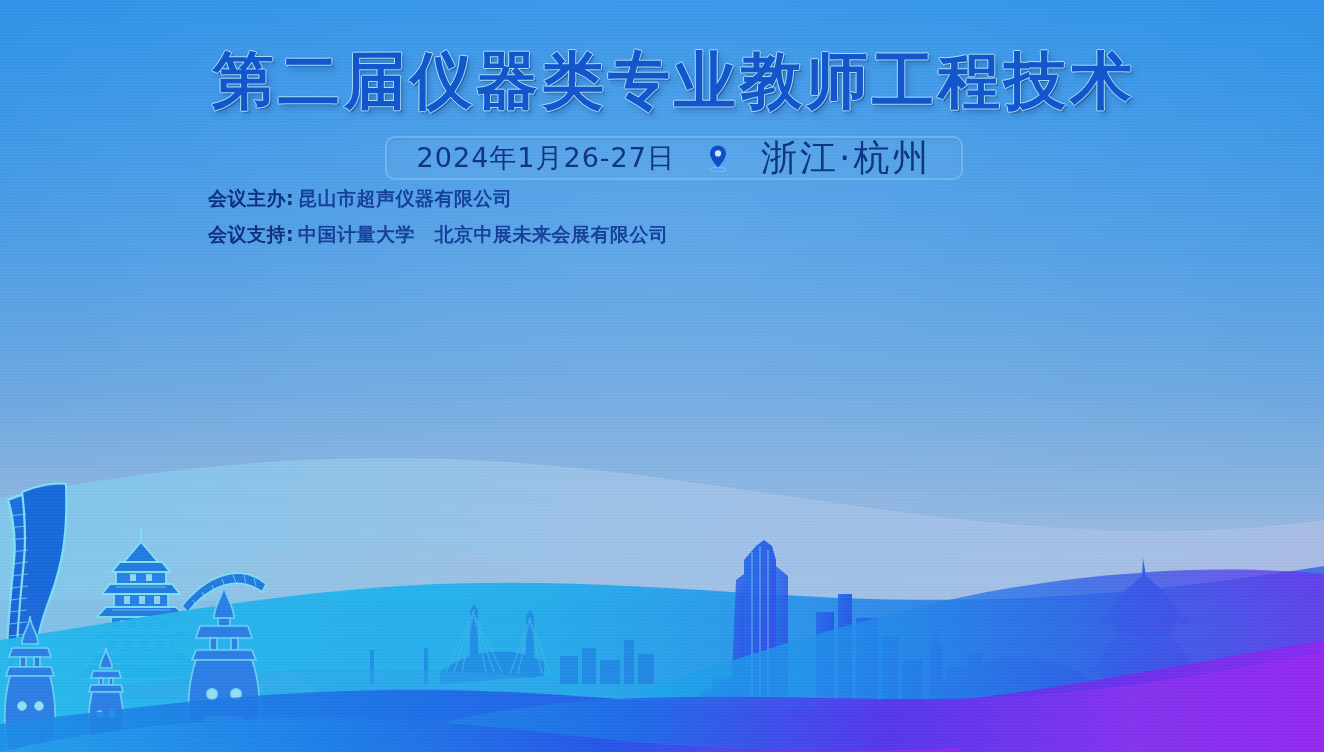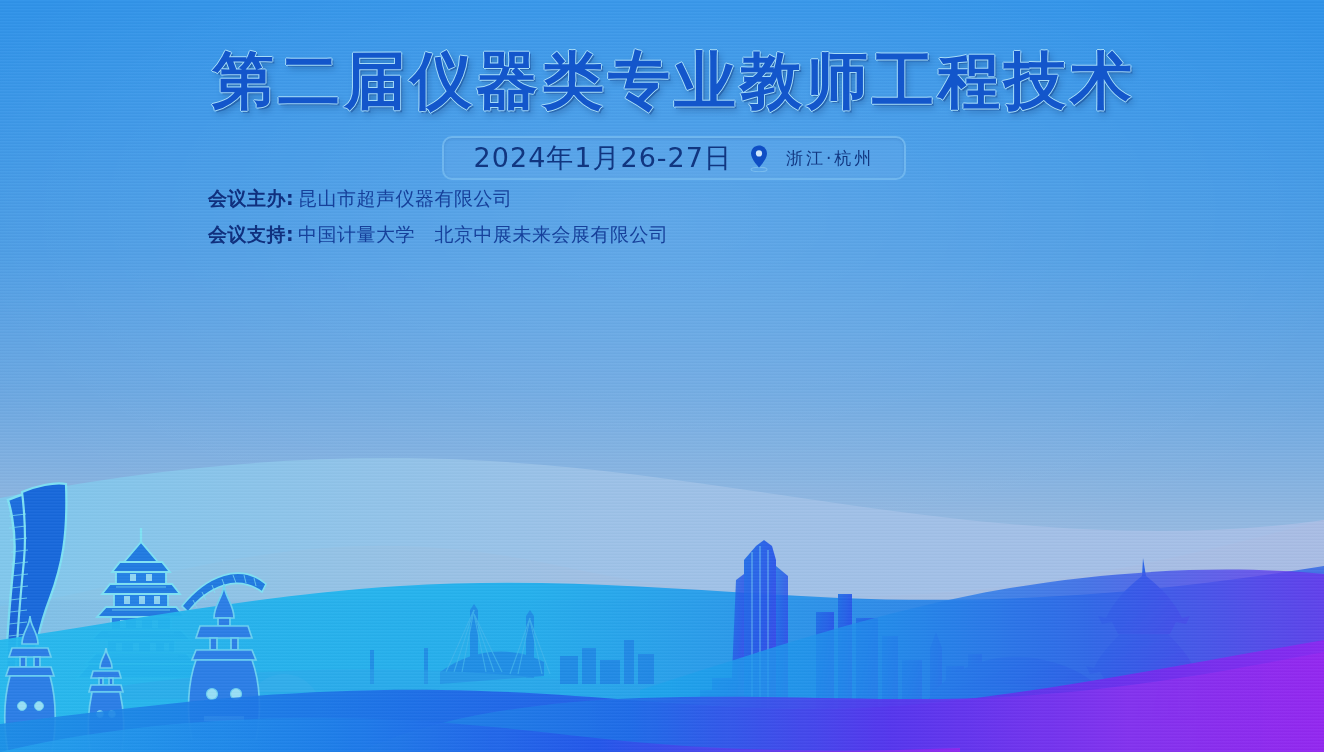--- a/index.html
+++ b/index.html
@@ -66,56 +66,56 @@
        2px 2px 0 rgba(12,50,120,0.35),
        3px 4px 7px rgba(10,40,100,0.30);
     white-space:nowrap;
   }
   .title-line.second { letter-spacing:7px; }
 
   
   .pill-row { width:100%; display:flex; justify-content:center; margin-top:18px; }
   .pill {
     display:flex; align-items:center; justify-content:center;
-    gap:16px;
+    gap:32px;
     height:44px;
     padding:0 30px;
     border:2px solid #6fb6ee;
     border-radius:10px;
     background:rgba(120,180,235,0.18);
     box-shadow:0 1px 3px rgba(20,60,130,0.18) inset;
   }
   .pill-date {
     font-family:"DejaVu Sans","Liberation Sans", sans-serif;
     font-size:27px; font-weight:500; letter-spacing:1px;
     color:#113680;
     white-space:nowrap;
   }
   .pill-loc {
     font-family:"DejaVu Sans","Liberation Sans", sans-serif;
-    font-size:17px; font-weight:500; letter-spacing:3px;
+    font-size:36px; font-weight:500; letter-spacing:3px;
     color:#113680;
     white-space:nowrap;
   }
   .pin { width:22px; height:28px; position:relative; flex:0 0 auto; }
 
   
   .orgs {
     padding-left:196px;
   }
   .org-row {
     display:flex; align-items:baseline;
     font-family:"DejaVu Sans","Liberation Sans", sans-serif;
     font-size:19px;
     line-height:36px;
     color:#13398f;
     white-space:nowrap;
   }
   .org-label { font-weight:700; color:#10307e; letter-spacing:0.5px; }
-  .org-value { font-weight:400; color:#16409a; letter-spacing:0.5px; margin-left:4px; }
+  .org-value { font-weight:700; color:#16409a; letter-spacing:0.5px; margin-left:4px; }
 </style>
 </head>
 <body>
 
 <div id="banner">
 
   <div class="sky"></div>
   <div class="sky-vignette"></div>
 
   <svg class="art" viewBox="0 0 1324 752" preserveAspectRatio="none">

